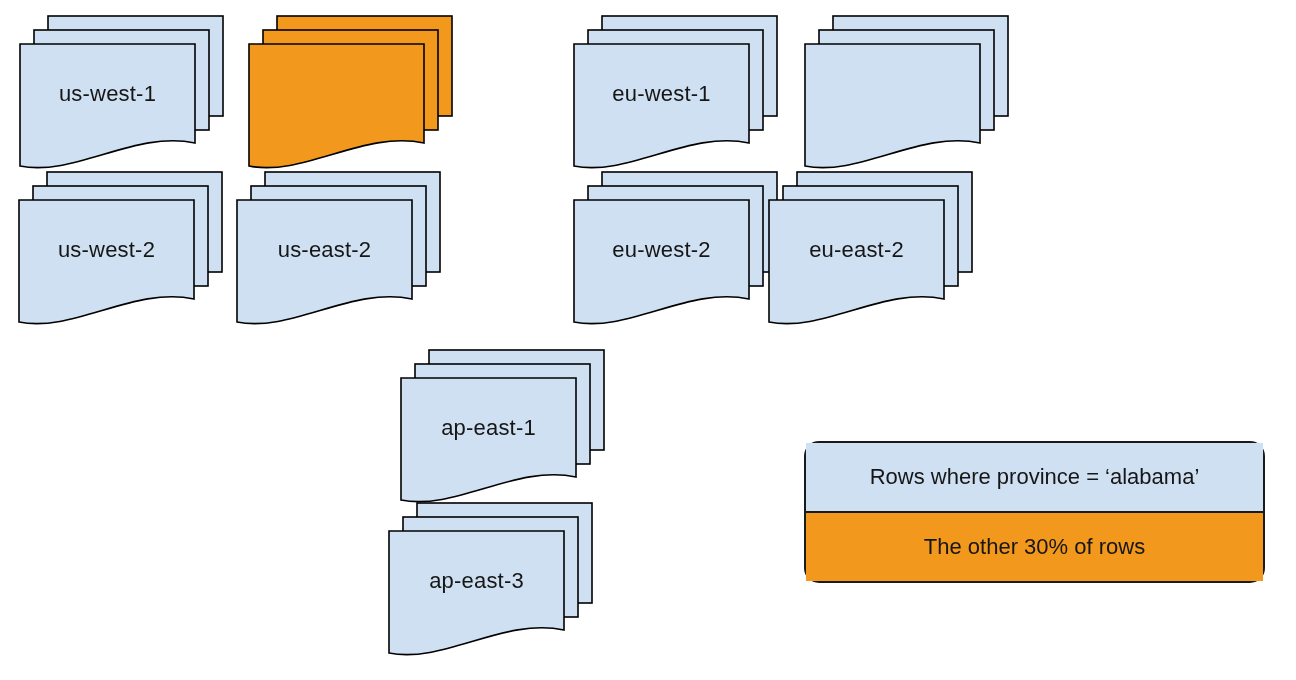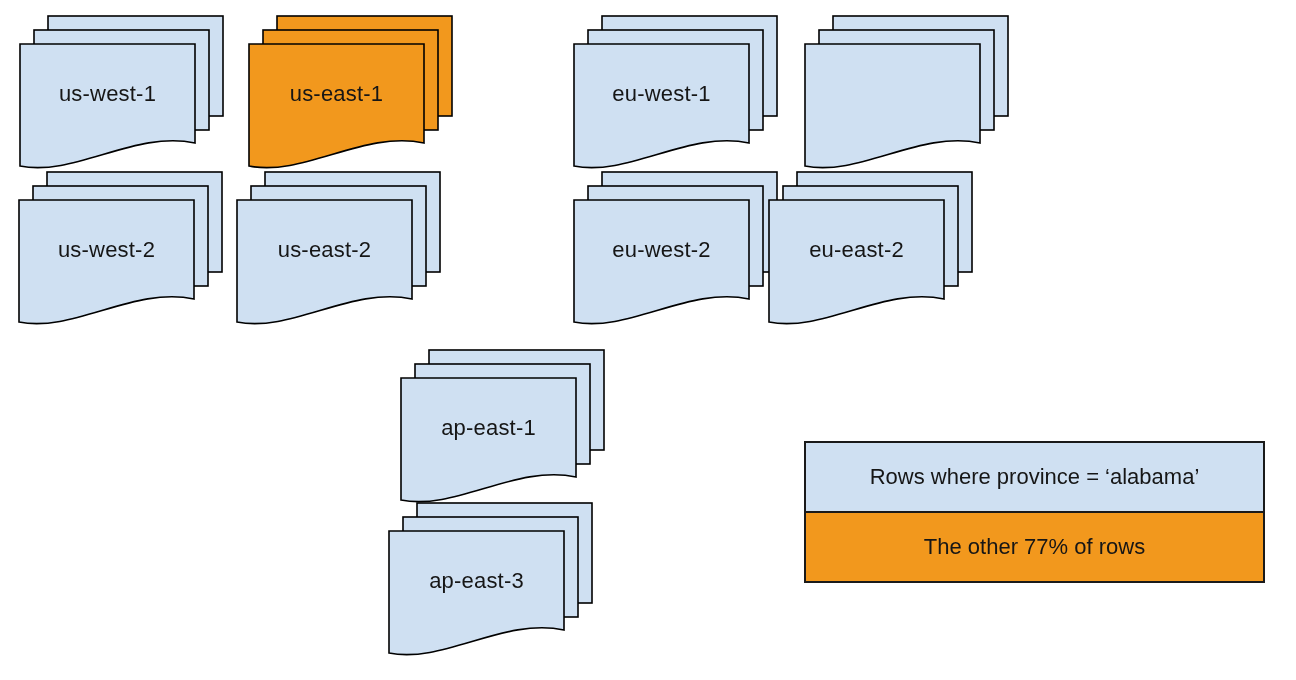--- a/index.html
+++ b/index.html
@@ -72,21 +72,20 @@
       <path class="sheet" d="M 1 29 L 176 29 L 176 128 C 116 115 56 162 1 151 Z"></path>
     </svg>
     <div class="stack-label">us-west-1</div>
   </div>
       <div class="stack orange" style="left: 248px; top: 15px;">
     <svg width="206" height="154" viewBox="0 0 206 154">
       <rect class="sheet" x="29" y="1" width="175" height="100"></rect>
       <rect class="sheet" x="15" y="15" width="175" height="100"></rect>
       <path class="sheet" d="M 1 29 L 176 29 L 176 128 C 116 115 56 162 1 151 Z"></path>
     </svg>
-    <div class="stack-label">us-east-1</div>
   </div>
       <div class="stack blue" style="left: 573px; top: 15px;">
     <svg width="206" height="154" viewBox="0 0 206 154">
       <rect class="sheet" x="29" y="1" width="175" height="100"></rect>
       <rect class="sheet" x="15" y="15" width="175" height="100"></rect>
       <path class="sheet" d="M 1 29 L 176 29 L 176 128 C 116 115 56 162 1 151 Z"></path>
     </svg>
     <div class="stack-label">eu-west-1</div>
   </div>
       <div class="stack blue" style="left: 804px; top: 15px;">
@@ -139,21 +138,21 @@
       <div class="stack blue" style="left: 388px; top: 502px;">
     <svg width="206" height="154" viewBox="0 0 206 154">
       <rect class="sheet" x="29" y="1" width="175" height="100"></rect>
       <rect class="sheet" x="15" y="15" width="175" height="100"></rect>
       <path class="sheet" d="M 1 29 L 176 29 L 176 128 C 116 115 56 162 1 151 Z"></path>
     </svg>
     <div class="stack-label">ap-east-3</div>
   </div>
     </div>
 
-  <div class="legend" style="left: 804px; top: 441px; width: 461px; height: 142px;">
+  <div class="legend" style="left: 804px; top: 441px; width: 461px; height: 142px; border-radius: 15px;">
     <div class="legend-row blue">
       <span>Rows where province = ‘alabama’</span>
     </div>
     <div class="legend-row orange">
-      <span>The other 77% of rows</span>
+      <span>The other 30% of rows</span>
     </div>
   </div>
 </div>
 
 </body></html>

